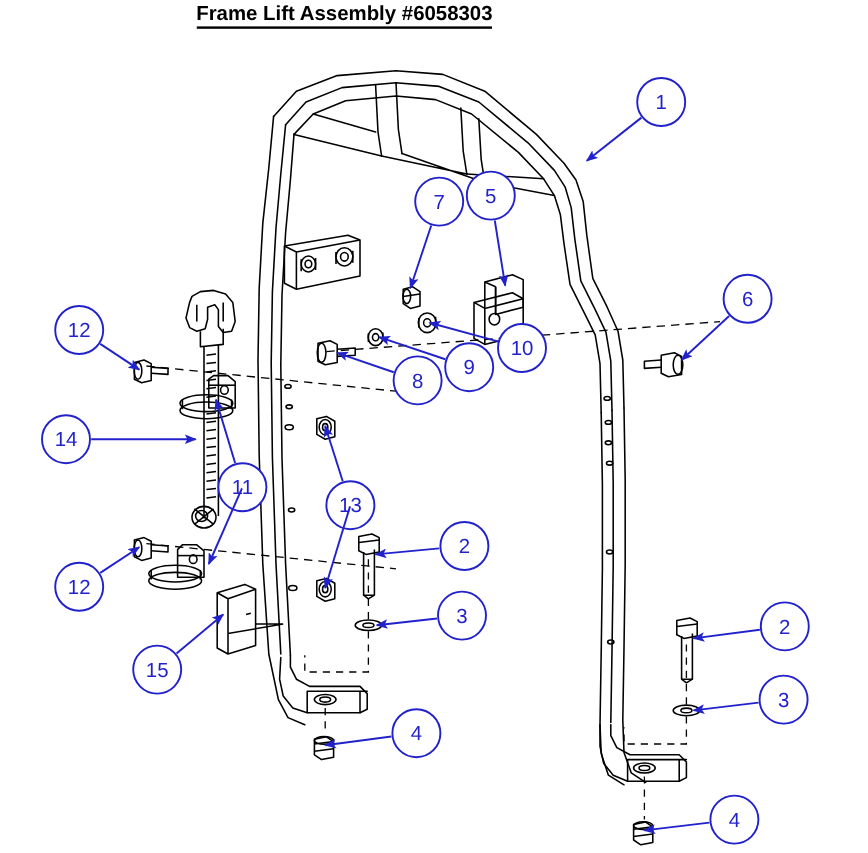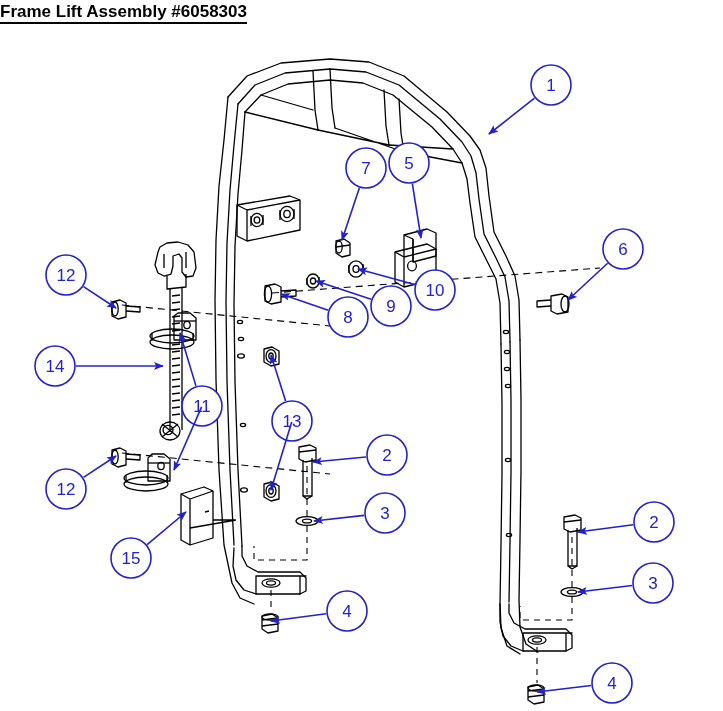--- a/index.html
+++ b/index.html
@@ -4,21 +4,21 @@
 <title>Frame Lift Assembly</title>
 <style>
   html,body{margin:0;padding:0;background:#ffffff;}
   body{
     width:723px;height:711px;
     font-family:"Liberation Sans", sans-serif;
     position:relative;overflow:hidden;
   }
   #diagram-title{
     position:absolute;left:0;top:2px;width:574px;
-    text-align:left;
+    text-align:center;
     font-size:17px;font-weight:bold;color:#000000;
     letter-spacing:0px;
   }
   #diagram-title span{
     border-bottom:2px solid #000000;
     padding-bottom:1px;
   }
   #drawing-canvas{
     position:absolute;left:0;top:0;width:723px;height:711px;
   }

